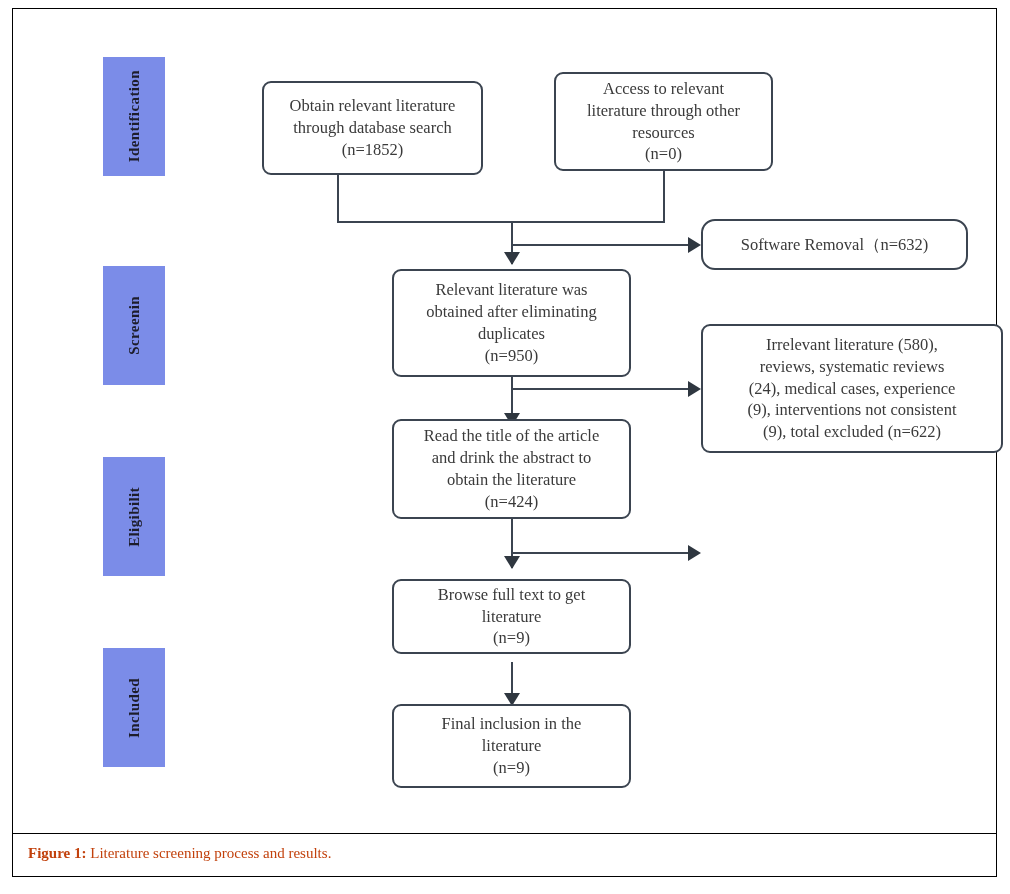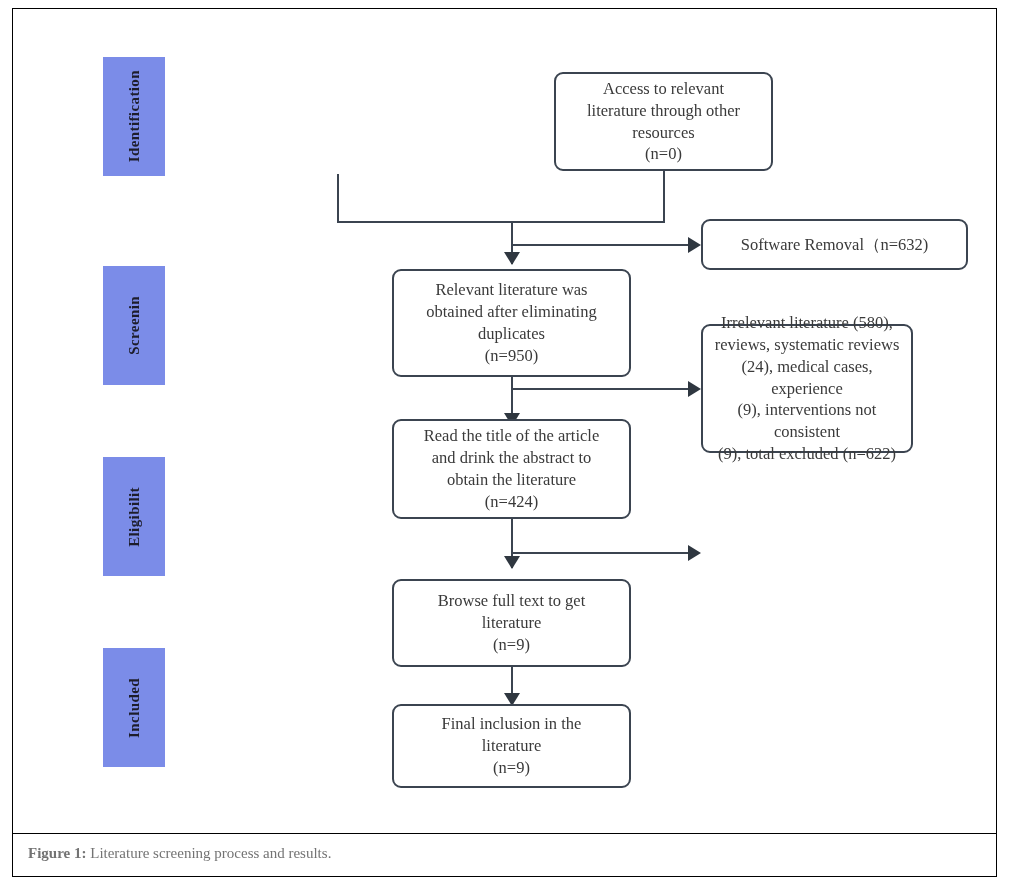--- a/index.html
+++ b/index.html
@@ -40,21 +40,21 @@
     height: 0;
     border-top: 1.5px solid #000000;
   }
 
   .caption {
     position: absolute;
     left: 28px;
     top: 845px;
     font-family: "Liberation Serif", serif;
     font-size: 15px;
-    color: #737373;
+    color: #c2410c;
     white-space: nowrap;
   }
   .caption .cap-label {
     font-weight: bold;
   }
 
   
   .stage-bar {
     position: absolute;
     background: #7b8ce8;
@@ -160,56 +160,61 @@
   <div class="arrow-right" style="left:688px; top:381px;"></div>
 
   <div class="conn conn-v" style="left:511px; top:518px; height:50px;"></div>
   <div class="arrow-down" style="left:504px; top:556px;"></div>
   <div class="conn conn-h" style="left:511px; top:552px; width:180px;"></div>
   <div class="arrow-right" style="left:688px; top:545px;"></div>
 
   <div class="conn conn-v" style="left:511px; top:662px; height:44px;"></div>
   <div class="arrow-down" style="left:504px; top:693px;"></div>
 
+  <div class="flow-box" style="left:262px; top:81px; width:221px; height:94px;">
+    <span class="box-text">Obtain relevant literature
+through database search
+(n=1852)</span>
+  </div>
 
   <div class="flow-box" style="left:554px; top:72px; width:219px; height:99px;">
     <span class="box-text">Access to relevant
 literature through other
 resources
 (n=0)</span>
   </div>
 
-  <div class="flow-box" style="left:701px; top:219px; width:267px; height:51px;">
+  <div class="flow-box" style="left:701px; top:219px; width:267px; height:51px;border-radius:14px;">
     <span class="box-text">Software Removal（n=632)</span>
   </div>
 
   <div class="flow-box" style="left:392px; top:269px; width:239px; height:108px;justify-content:center;">
     <span class="box-text">Relevant literature was
 obtained after eliminating
 duplicates
 (n=950)</span>
   </div>
 
-  <div class="flow-box" style="left:701px; top:324px; width:212px; height:129px;">
+  <div class="flow-box" style="left:701px; top:324px; width:302px; height:129px;">
     <span class="box-text">Irrelevant literature (580),
 reviews, systematic reviews
 (24), medical cases, experience
 (9), interventions not consistent
 (9), total excluded (n=622)</span>
   </div>
 
   <div class="flow-box" style="left:392px; top:419px; width:239px; height:100px;">
     <span class="box-text">Read the title of the article
 and drink the abstract to
 obtain the literature
 (n=424)</span>
   </div>
 
 
-  <div class="flow-box" style="left:392px; top:579px; width:239px; height:88px;">
+  <div class="flow-box" style="left:392px; top:579px; width:239px; height:75px;">
     <span class="box-text">Browse full text to get
 literature
 (n=9)</span>
   </div>
 
   <div class="flow-box" style="left:392px; top:704px; width:239px; height:84px;text-align:center;">
     <span class="box-text">Final inclusion in the
 literature
 (n=9)</span>
   </div>

